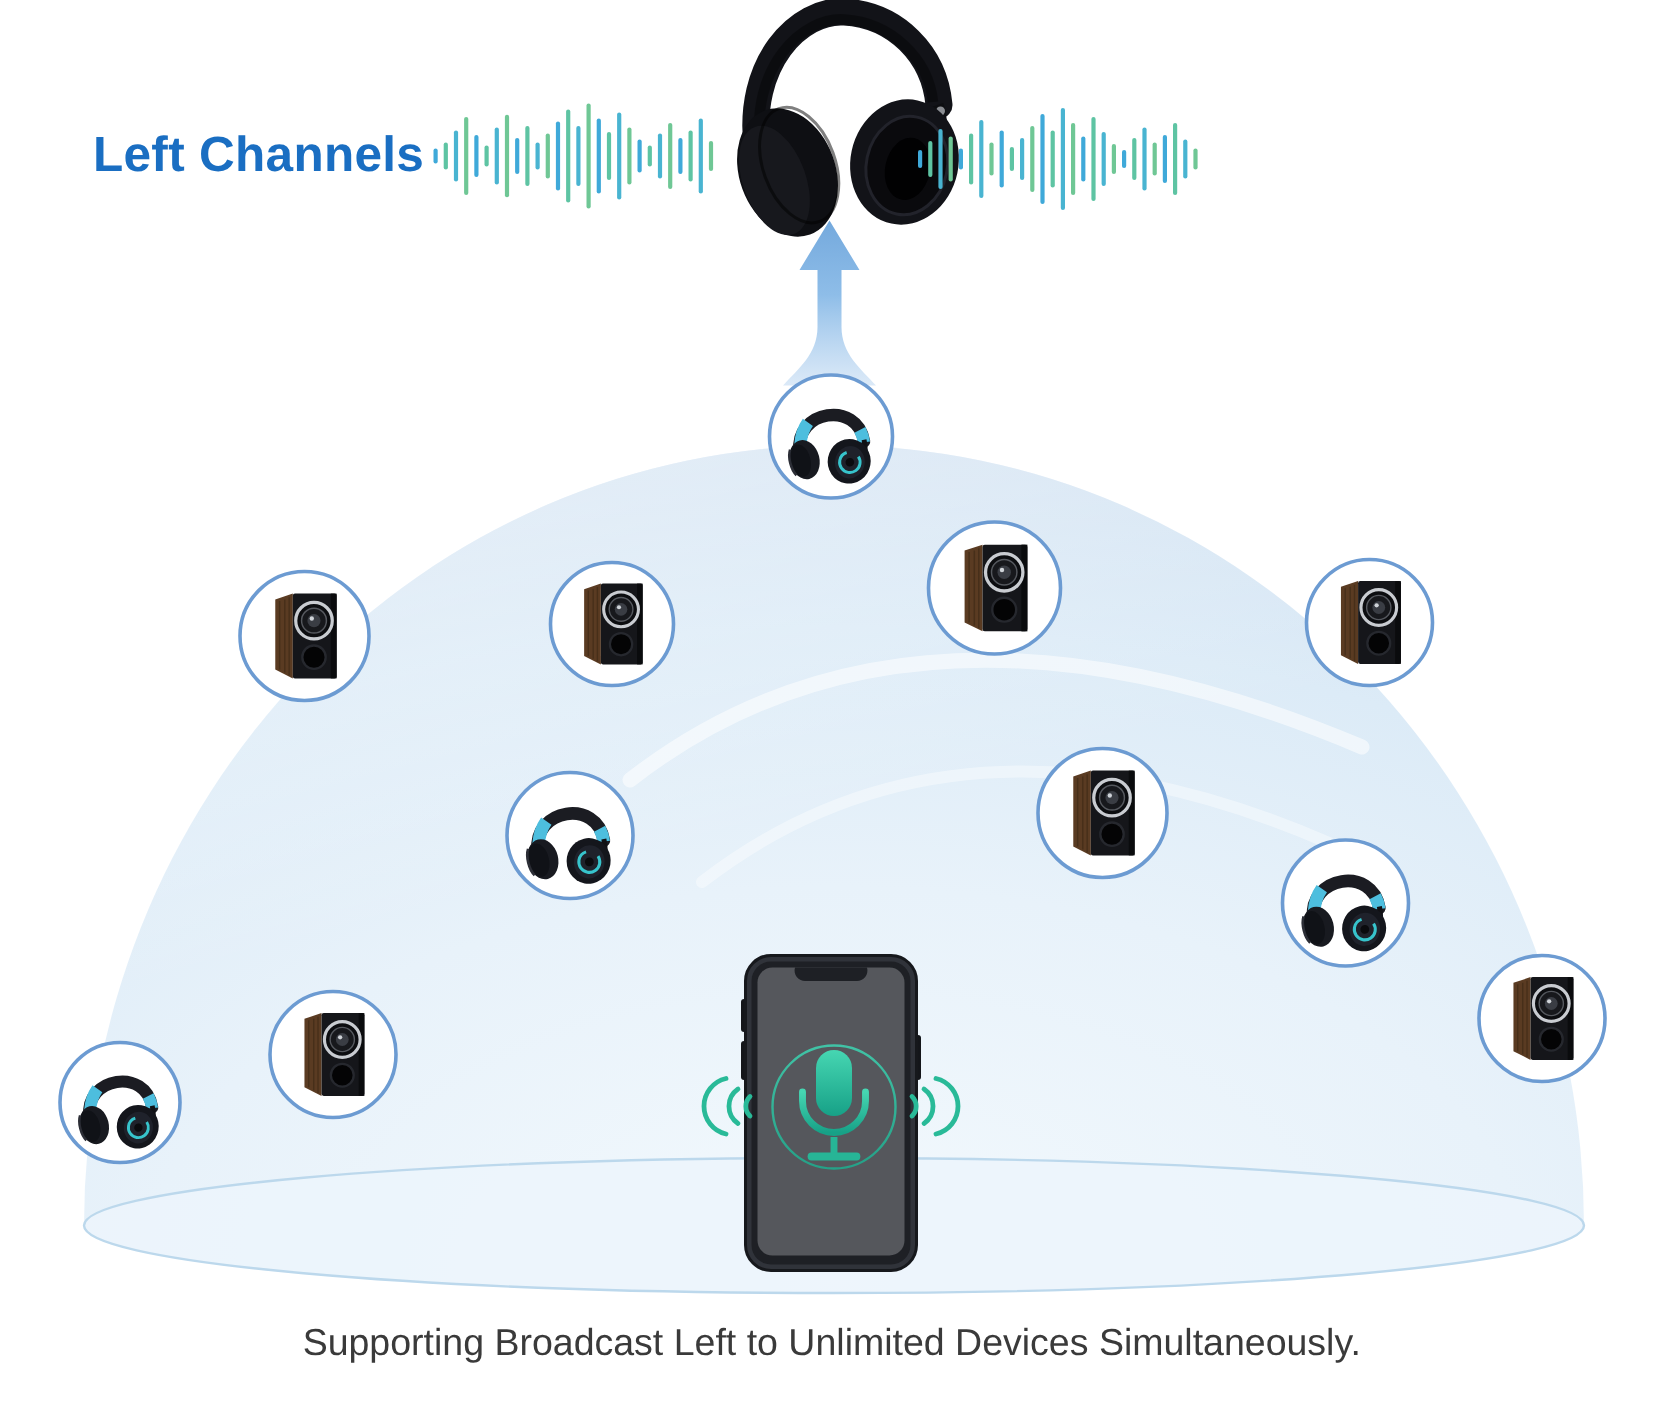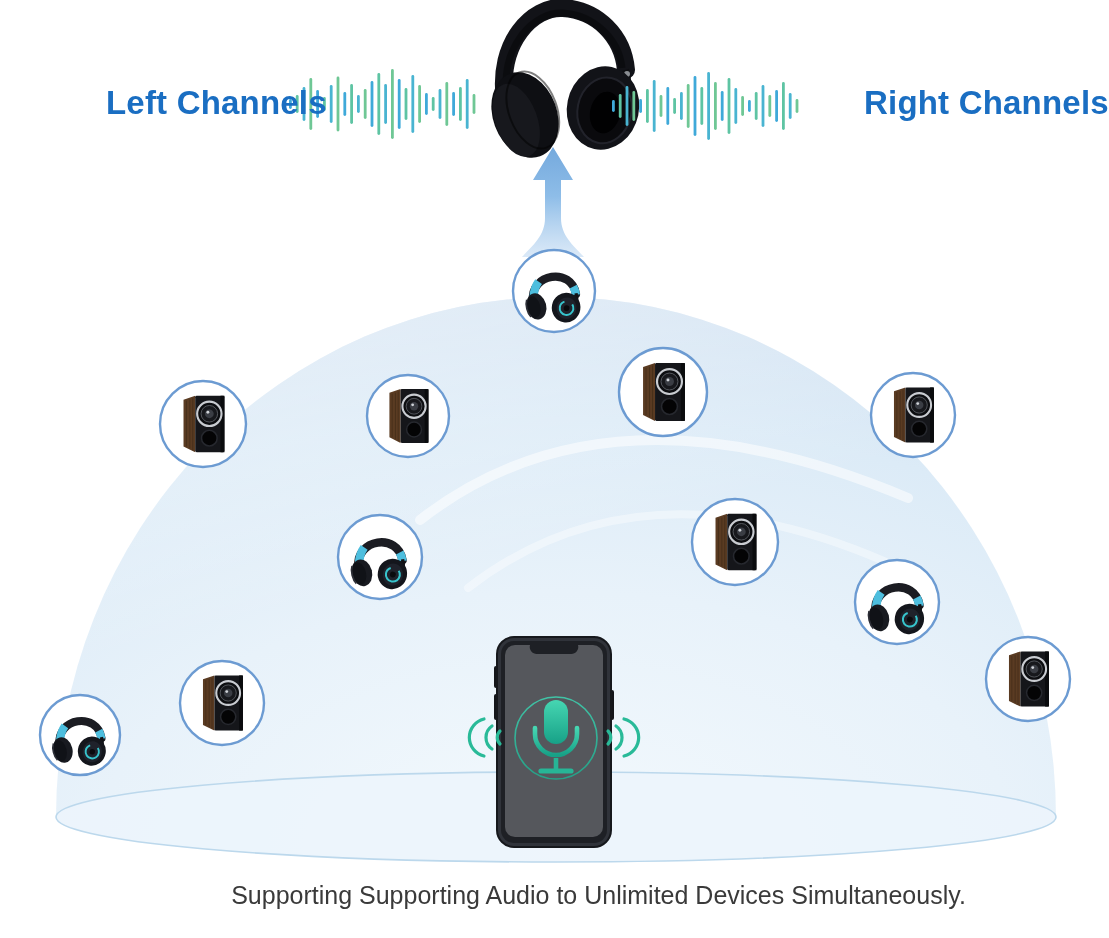--- a/index.html
+++ b/index.html
@@ -1,21 +1,21 @@
 <!DOCTYPE html>
 <html><head>
 <meta charset="utf-8">
 <style>
   html,body{margin:0;padding:0;background:#ffffff;}
   #stage{
     position:relative;width:1109px;height:938px;overflow:hidden;background:#ffffff;
     font-family:"Liberation Sans",sans-serif;
   }
   #scene{position:absolute;left:0;top:0;}
-  .abs-label{position:absolute;white-space:nowrap;margin-left:44px;}
+  .abs-label{position:absolute;white-space:nowrap;}
   #left-label,#right-label{
     top:84px;font-size:33px;font-weight:700;letter-spacing:0.2px;
   }
   #left-label{left:62px;}
   #right-label{left:820px;}
   #transmitter-label{
     left:407px;top:593px;width:300px;text-align:center;
     font-size:29px;font-weight:700;
   }
   #caption{
@@ -243,15 +243,14 @@
         <path d="M492,726 a14,14 0 0 0 0,23"></path>
         <path d="M484,719 a19,19 0 0 0 0,37"></path>
         <path d="M608,731 a9,9 0 0 1 0,13"></path>
         <path d="M616,726 a14,14 0 0 1 0,23"></path>
         <path d="M624,719 a19,19 0 0 1 0,37"></path>
       </g>
     </g>
   </svg>
 
   <div id="left-label" class="abs-label" style="color: rgb(26, 110, 194);">Left Channels</div>
-  <div id="right-label" class="abs-label" style="color: rgb(26, 110, 194);">Right Channels</div>
-  <div id="caption" class="abs-label" style="color: rgb(58, 58, 58);">Supporting Supporting Audio to Unlimited Devices Simultaneously.</div>
+  <div id="caption" class="abs-label" style="color: rgb(58, 58, 58);">Supporting Broadcast Left to Unlimited Devices Simultaneously.</div>
 </div>
 
 </body></html>

